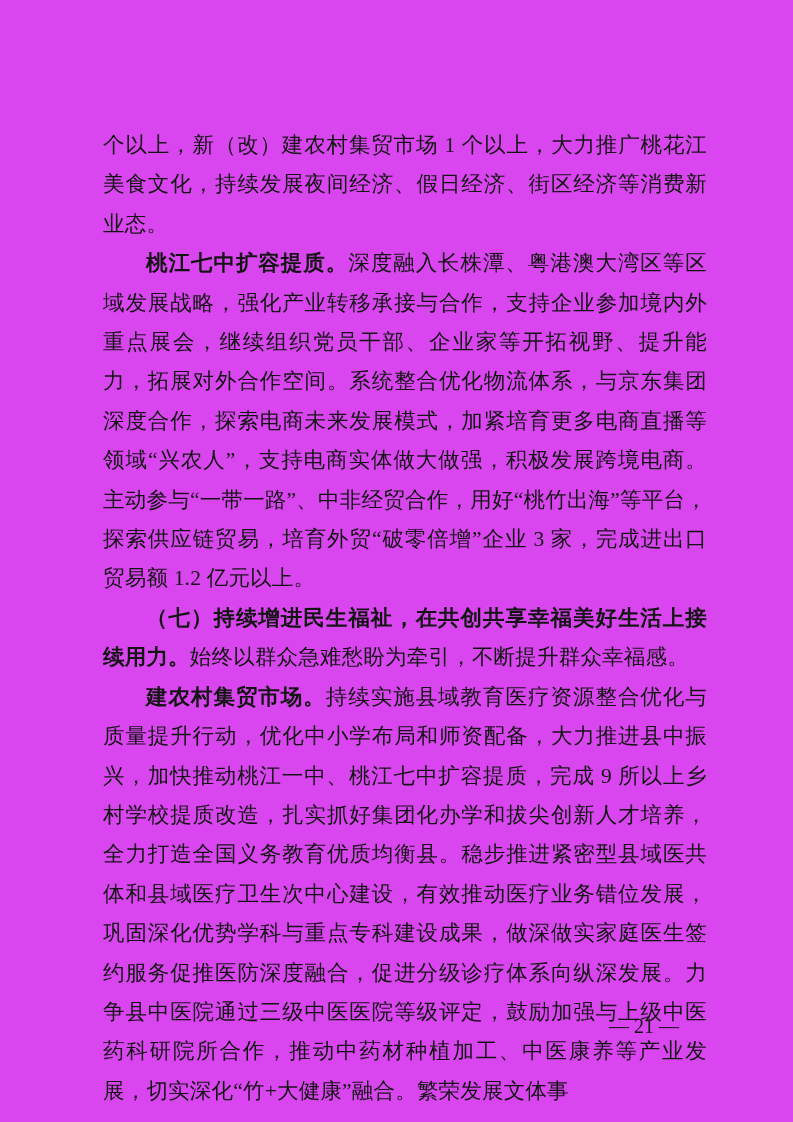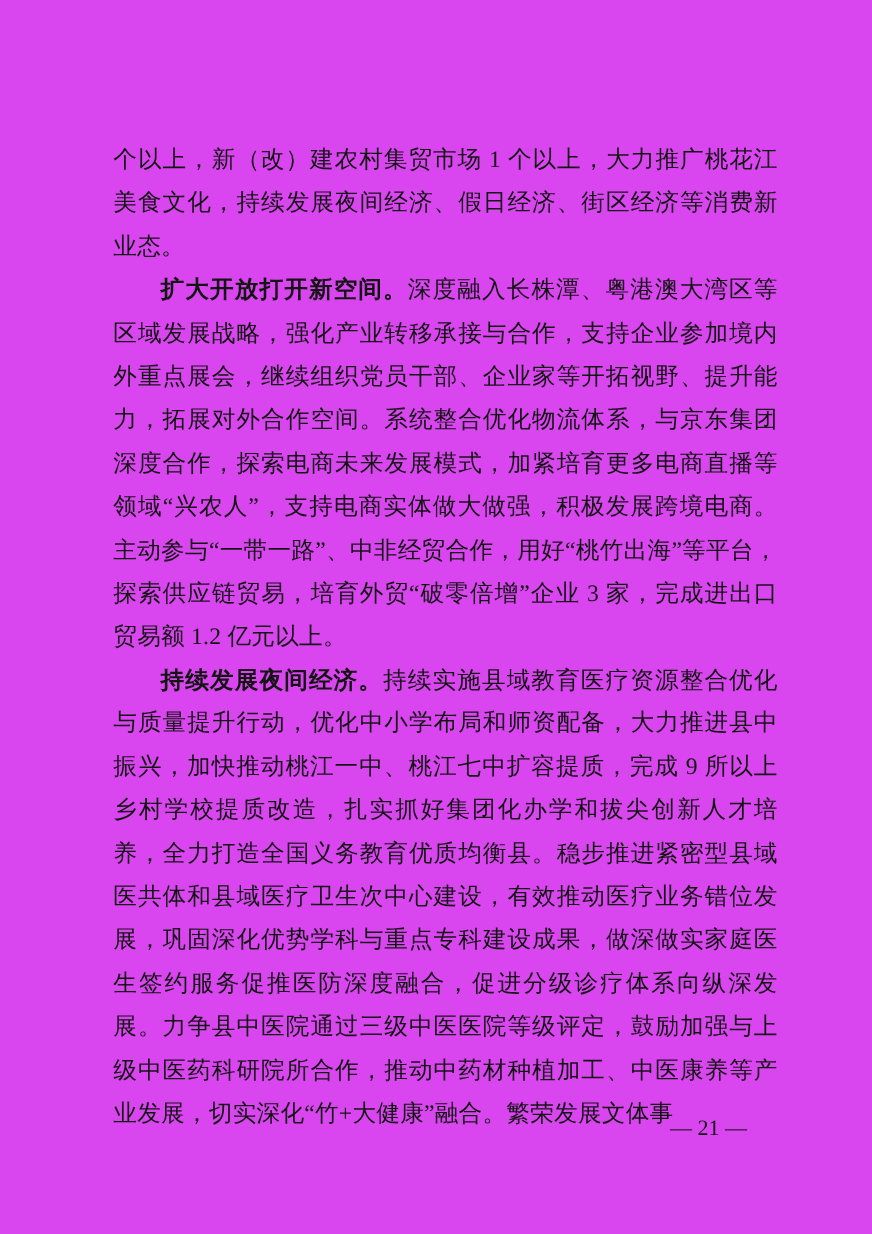--- a/index.html
+++ b/index.html
@@ -54,25 +54,28 @@
 
 <div class="page">
 
   <div class="content">
 
     <p class="continuation">
       <span class="body">个以上，新（改）建农村集贸市场 1 个以上，大力推广桃花江美食文化，持续发展夜间经济、假日经济、街区经济等消费新业态。</span>
     </p>
 
     <p>
-      <span class="lead">扩大开放打开新空间。</span><span class="body">深度融入长株潭、粤港澳大湾区等区域发展战略，强化产业转移承接与合作，支持企业参加境内外重点展会，继续组织党员干部、企业家等开拓视野、提升能力，拓展对外合作空间。系统整合优化物流体系，与京东集团深度合作，探索电商未来发展模式，加紧培育更多电商直播等领域“兴农人”，支持电商实体做大做强，积极发展跨境电商。主动参与“一带一路”、中非经贸合作，用好“桃竹出海”等平台，探索供应链贸易，培育外贸“破零倍增”企业 3 家，完成进出口贸易额 1.2 亿元以上。</span>
+      <span class="lead">桃江七中扩容提质。</span><span class="body">深度融入长株潭、粤港澳大湾区等区域发展战略，强化产业转移承接与合作，支持企业参加境内外重点展会，继续组织党员干部、企业家等开拓视野、提升能力，拓展对外合作空间。系统整合优化物流体系，与京东集团深度合作，探索电商未来发展模式，加紧培育更多电商直播等领域“兴农人”，支持电商实体做大做强，积极发展跨境电商。主动参与“一带一路”、中非经贸合作，用好“桃竹出海”等平台，探索供应链贸易，培育外贸“破零倍增”企业 3 家，完成进出口贸易额 1.2 亿元以上。</span>
     </p>
 
+    <p>
+      <span class="lead">（七）持续增进民生福祉，在共创共享幸福美好生活上接续用力。</span><span class="body">始终以群众急难愁盼为牵引，不断提升群众幸福感。</span>
+    </p>
 
     <p>
-      <span class="lead">持续发展夜间经济。</span><span class="body">持续实施县域教育医疗资源整合优化与质量提升行动，优化中小学布局和师资配备，大力推进县中振兴，加快推动桃江一中、桃江七中扩容提质，完成 9 所以上乡村学校提质改造，扎实抓好集团化办学和拔尖创新人才培养，全力打造全国义务教育优质均衡县。稳步推进紧密型县域医共体和县域医疗卫生次中心建设，有效推动医疗业务错位发展，巩固深化优势学科与重点专科建设成果，做深做实家庭医生签约服务促推医防深度融合，促进分级诊疗体系向纵深发展。力争县中医院通过三级中医医院等级评定，鼓励加强与上级中医药科研院所合作，推动中药材种植加工、中医康养等产业发展，切实深化“竹+大健康”融合。繁荣发展文体事</span>
+      <span class="lead">建农村集贸市场。</span><span class="body">持续实施县域教育医疗资源整合优化与质量提升行动，优化中小学布局和师资配备，大力推进县中振兴，加快推动桃江一中、桃江七中扩容提质，完成 9 所以上乡村学校提质改造，扎实抓好集团化办学和拔尖创新人才培养，全力打造全国义务教育优质均衡县。稳步推进紧密型县域医共体和县域医疗卫生次中心建设，有效推动医疗业务错位发展，巩固深化优势学科与重点专科建设成果，做深做实家庭医生签约服务促推医防深度融合，促进分级诊疗体系向纵深发展。力争县中医院通过三级中医医院等级评定，鼓励加强与上级中医药科研院所合作，推动中药材种植加工、中医康养等产业发展，切实深化“竹+大健康”融合。繁荣发展文体事</span>
     </p>
 
   </div>
 
   <div class="page-footer">— 21 —</div>
 
 </div>
 
 </body></html>

